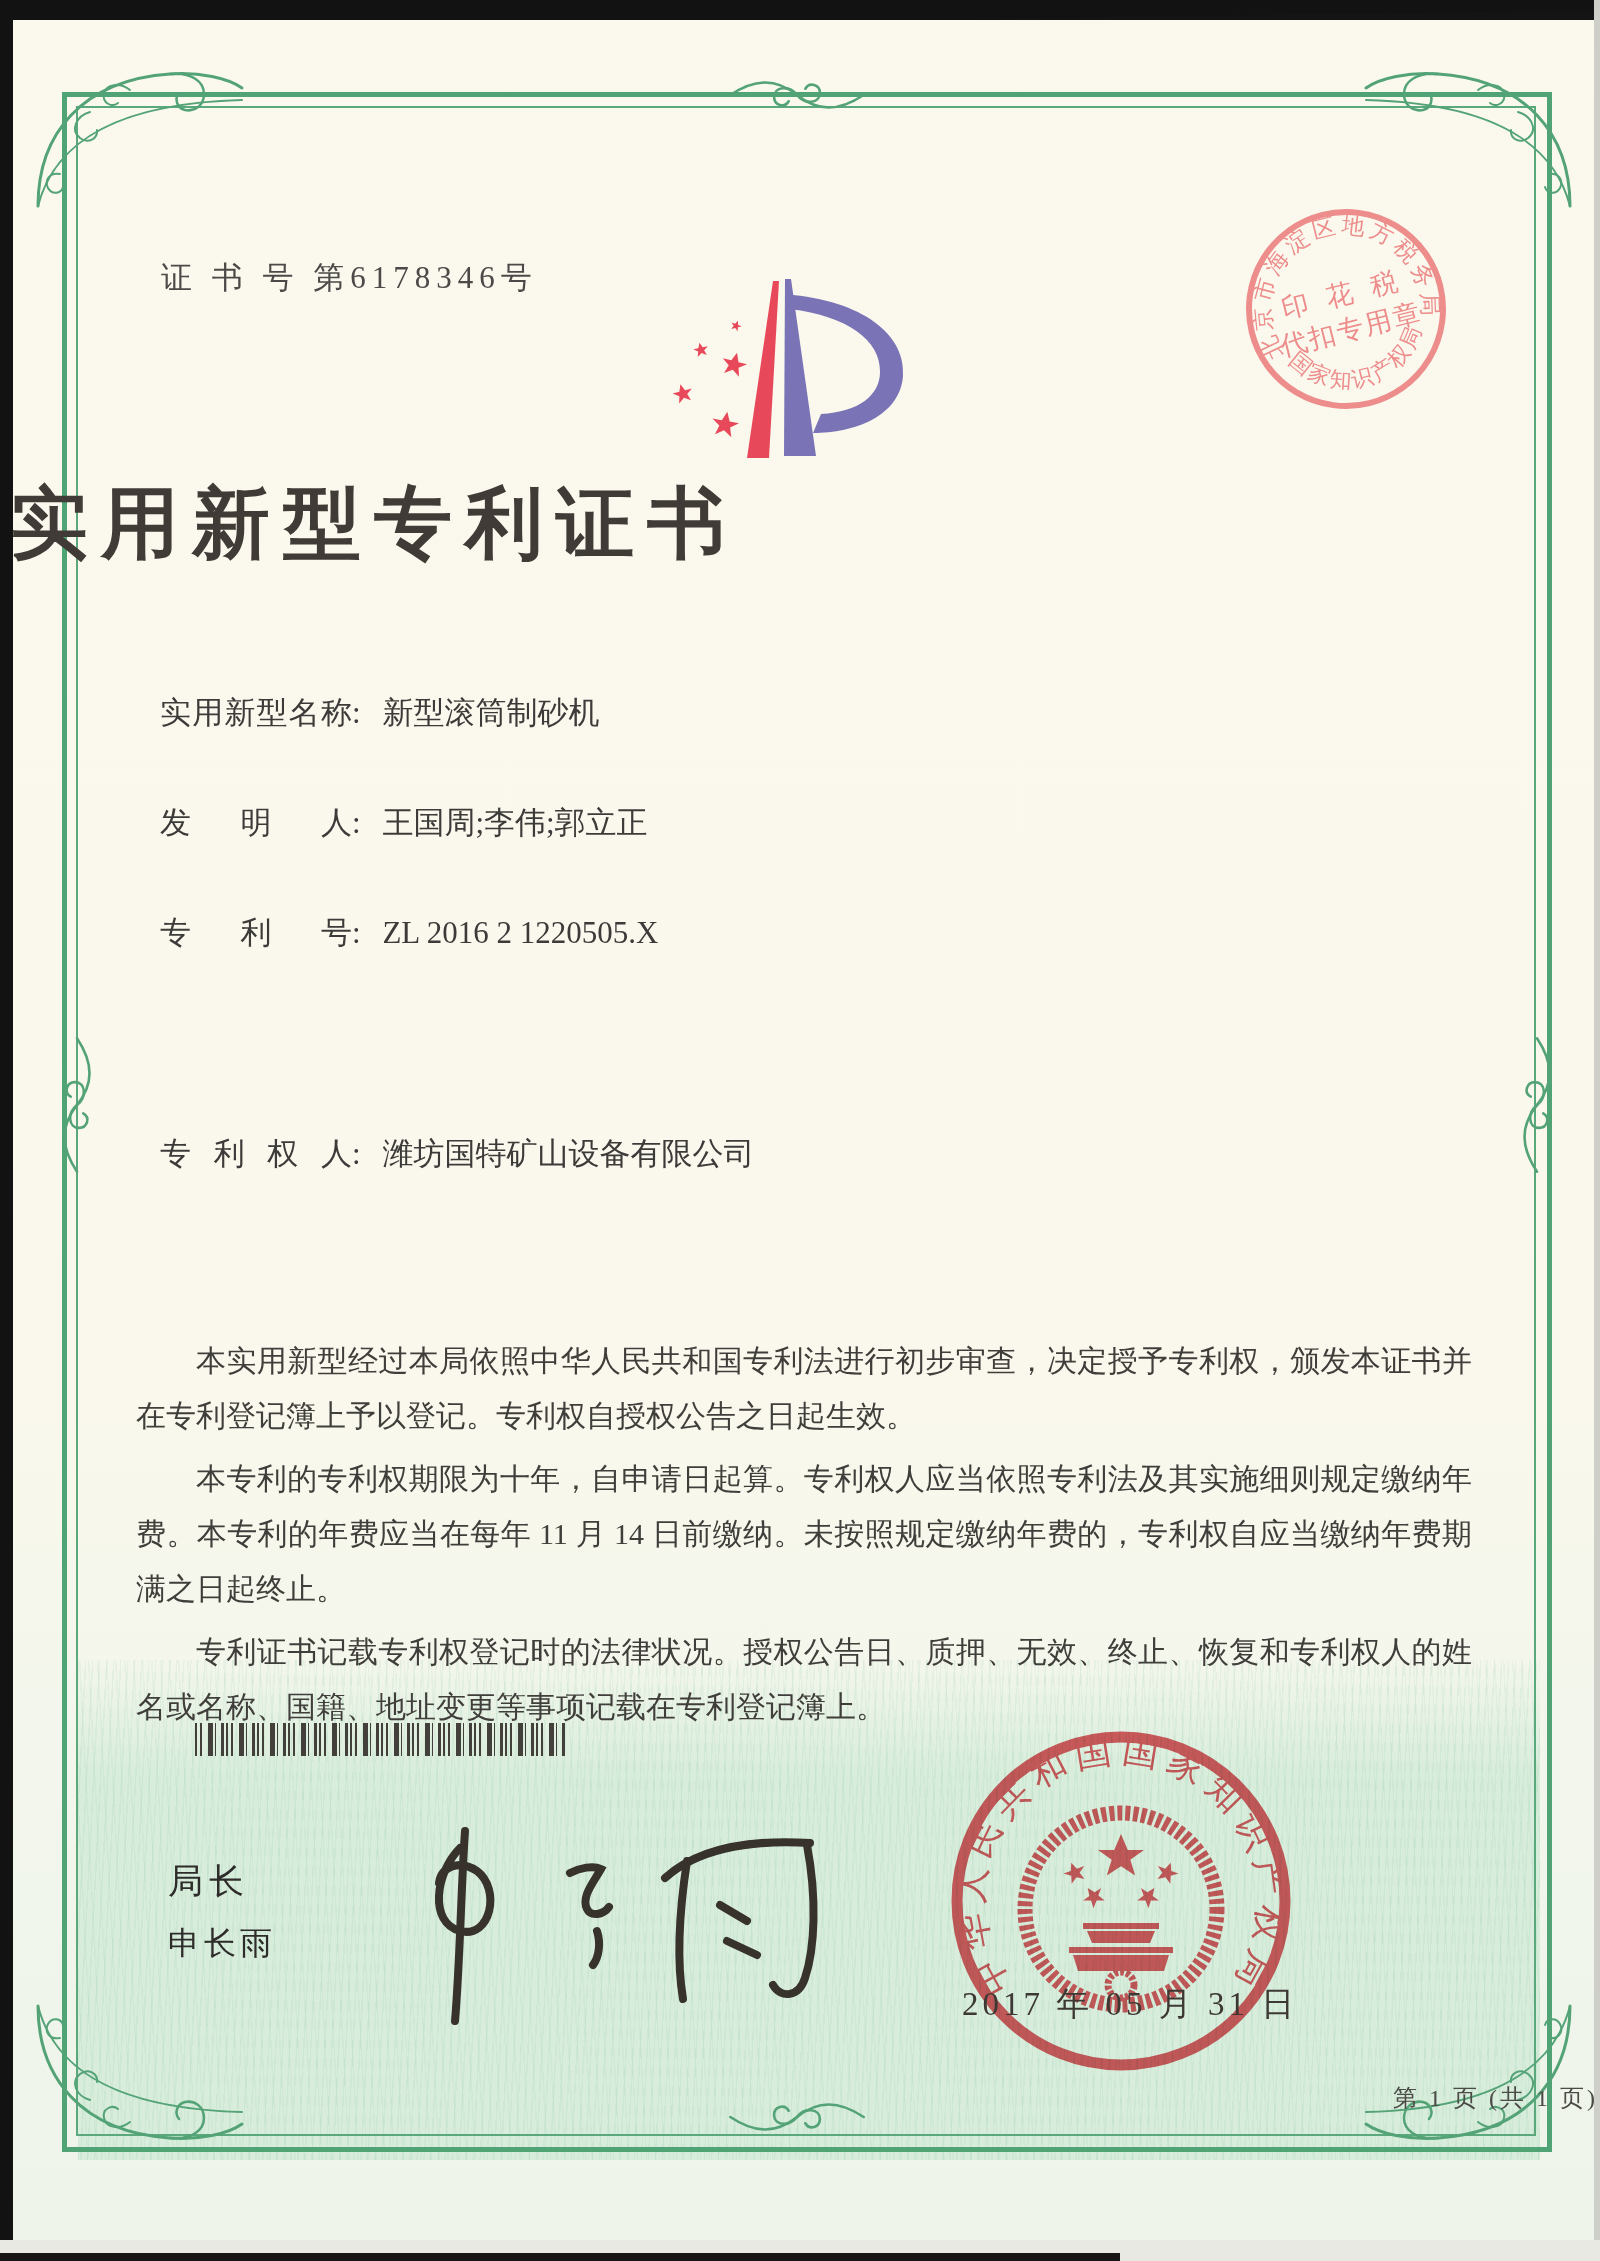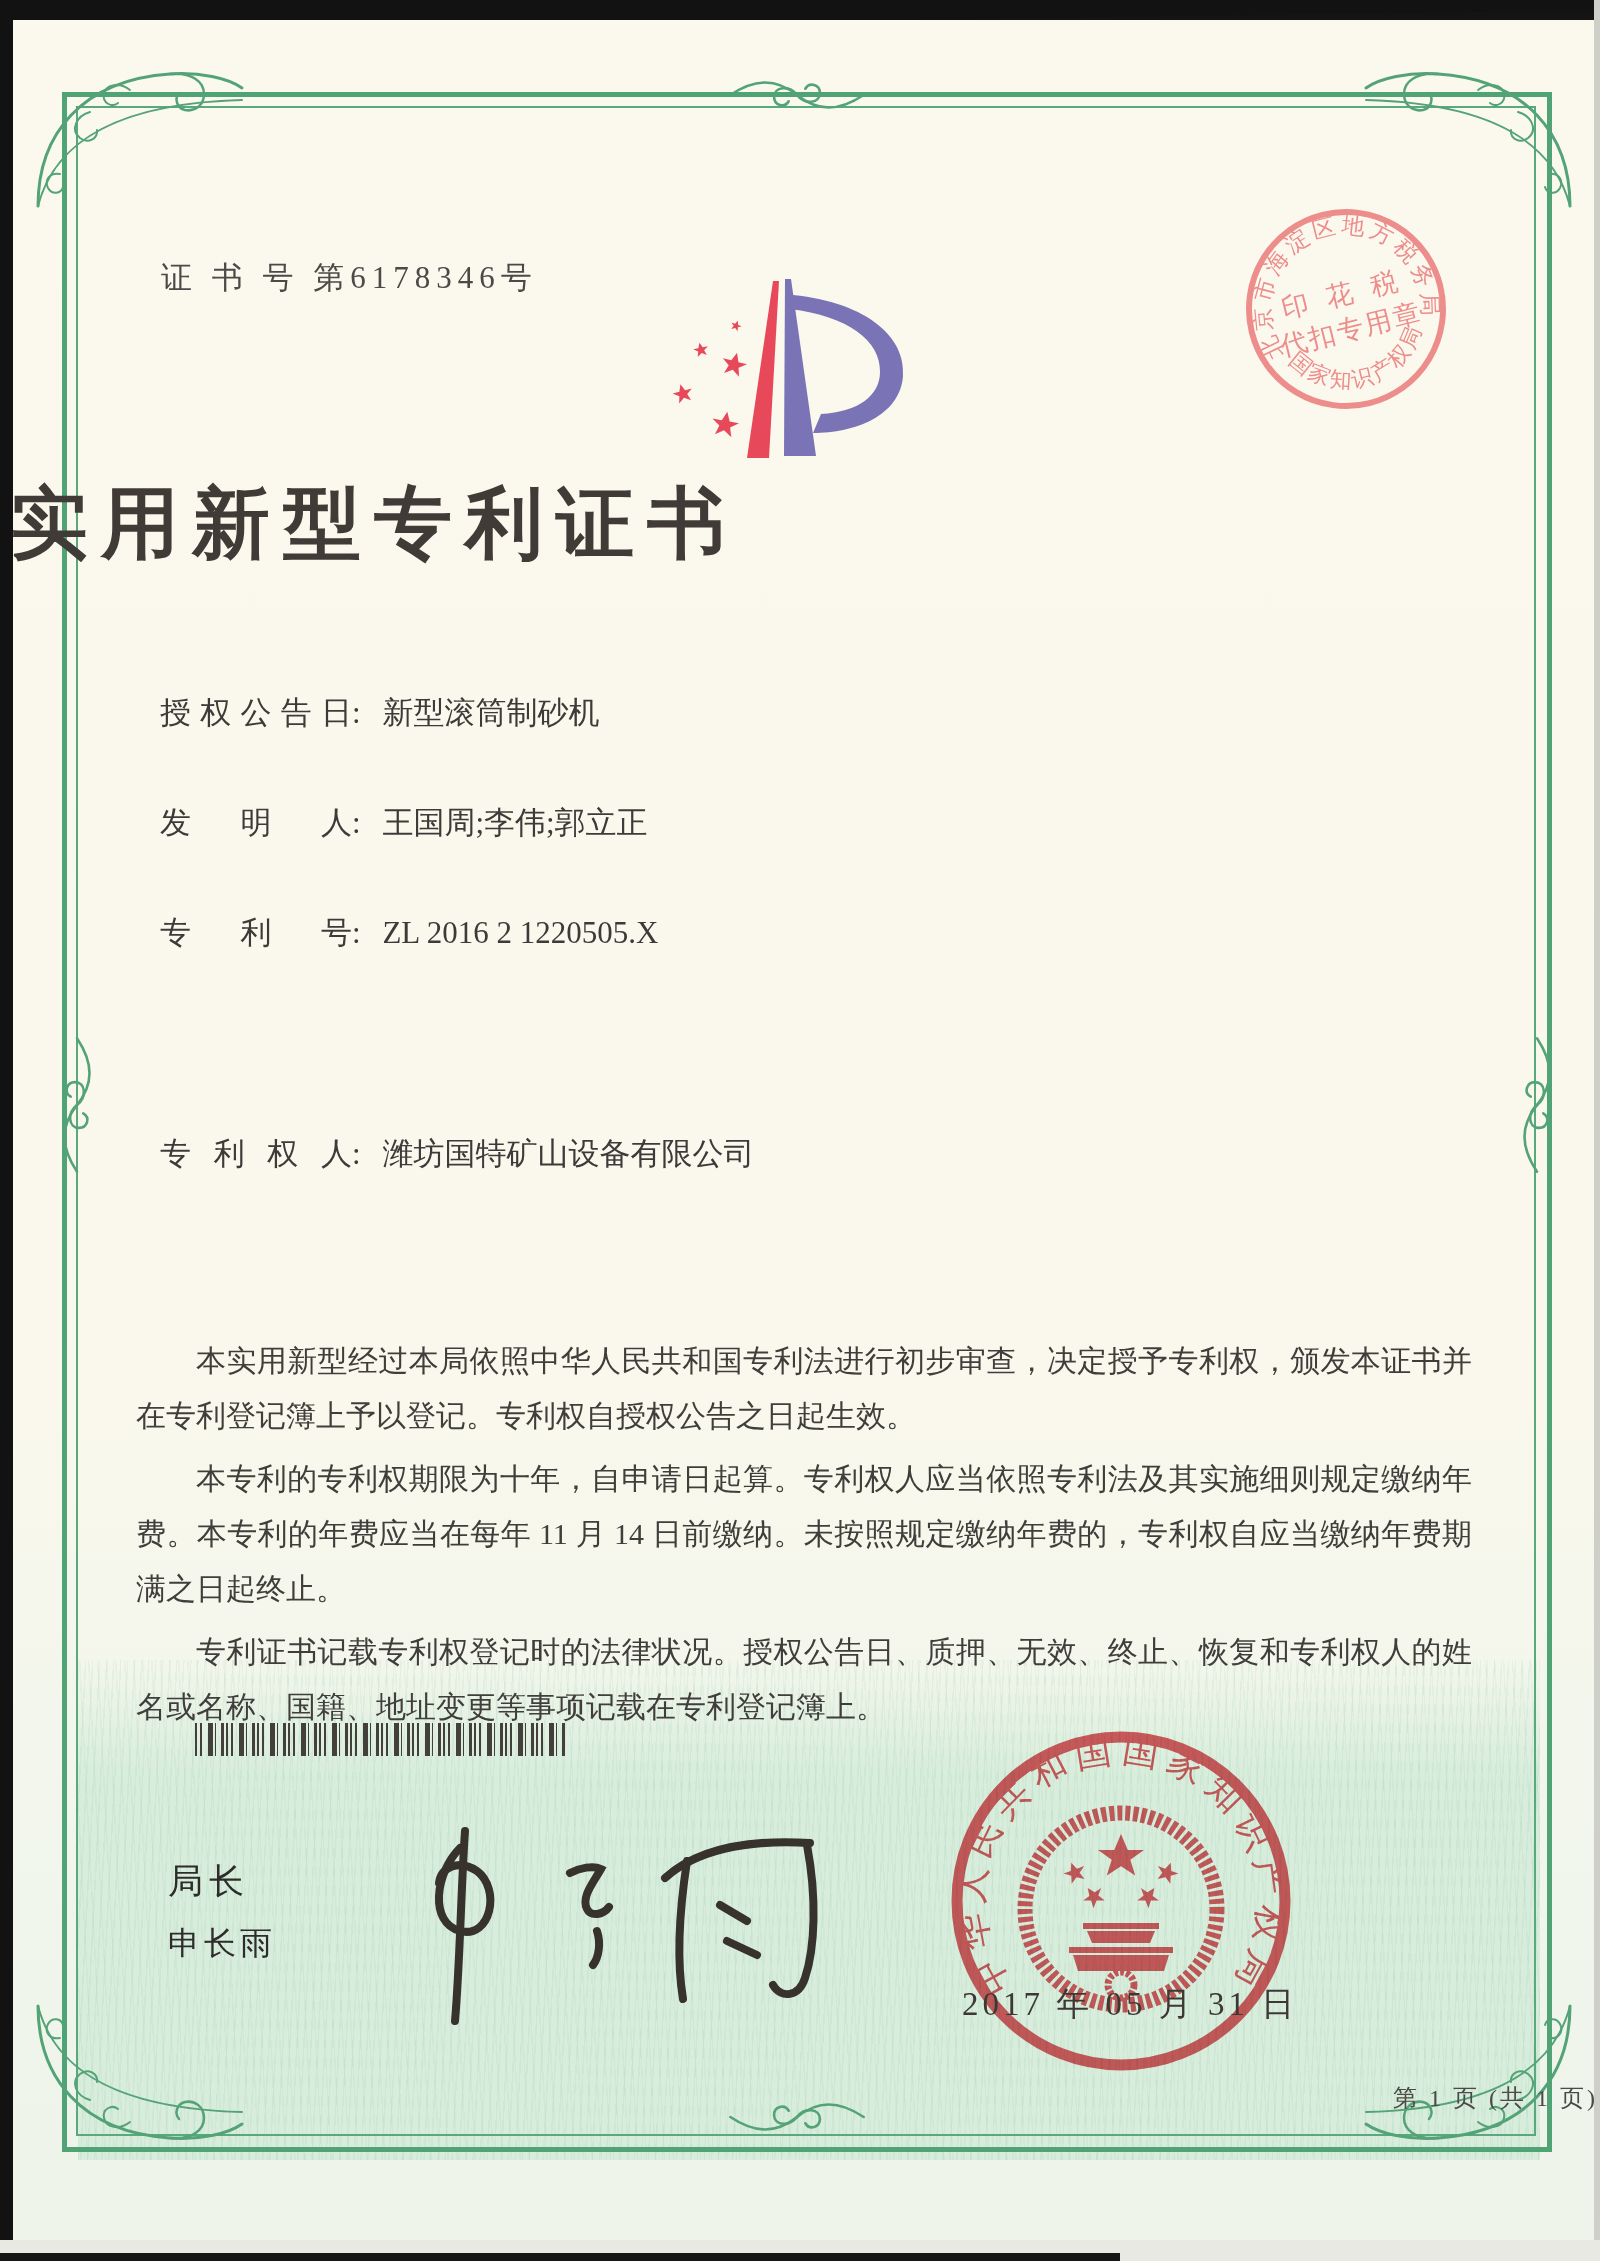--- a/index.html
+++ b/index.html
@@ -136,21 +136,21 @@
       </g>
       <polygon fill="#e8495a" points="161,28 167,28 157,205 135,205"></polygon>
       <polygon fill="#7a73b6" points="173,26 179,26 204,203 172,203"></polygon>
       <path fill="#7a73b6" d="M181,42 C258,50 294,86 291,123 C288,163 243,180 201,180 L209,161
            C247,159 268,142 268,119 C269,88 236,63 178,56 Z"></path>
     </svg>
 
     <div class="title">实用新型专利证书</div>
 
     <div class="frow" style="top:672px">
-      <span class="flabel">授权公告日</span><span class="fcolon">:</span>
+      <span class="flabel">实用新型名称</span><span class="fcolon">:</span>
       <span class="fvalue">新型滚筒制砂机</span>
     </div>
     <div class="frow" style="top:782px">
       <span class="flabel">发明人</span><span class="fcolon">:</span>
       <span class="fvalue">王国周;李伟;郭立正</span>
     </div>
     <div class="frow" style="top:892px">
       <span class="flabel">专利号</span><span class="fcolon">:</span>
       <span class="fvalue">ZL 2016 2 1220505.X</span>
     </div>

